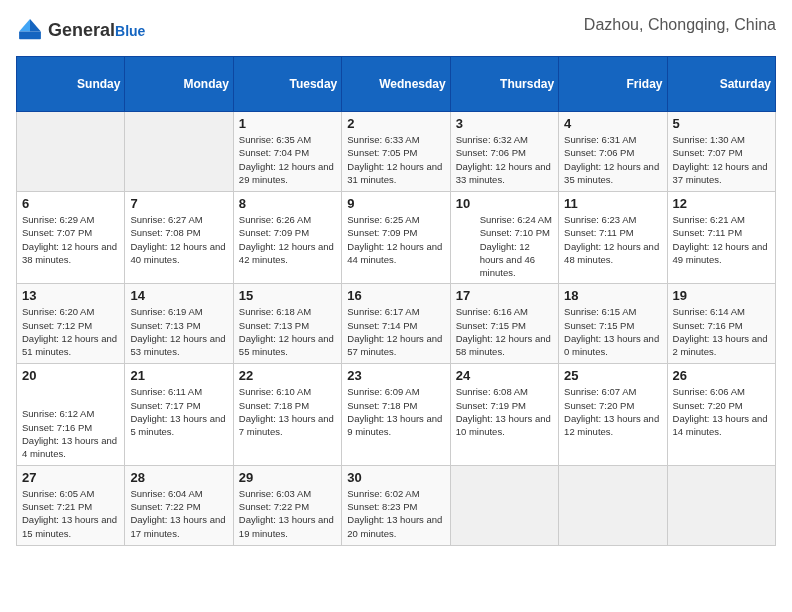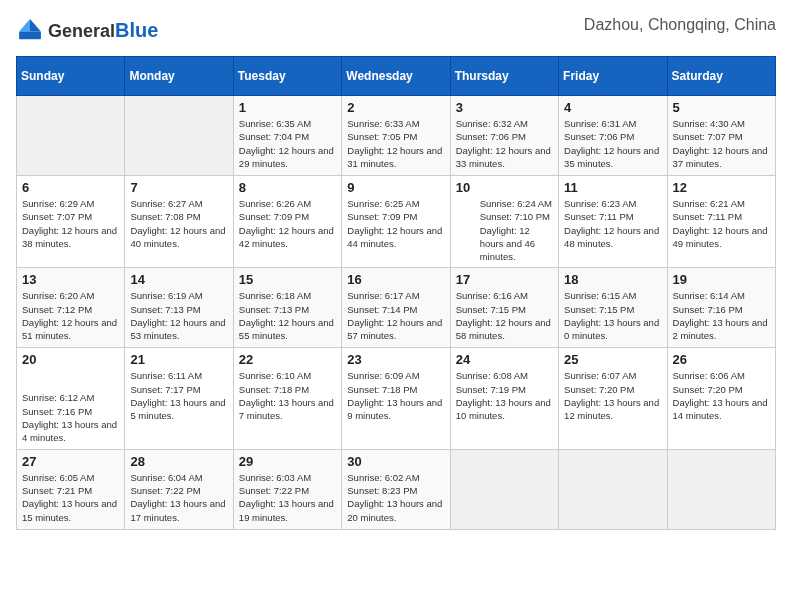--- a/index.html
+++ b/index.html
@@ -20,21 +20,21 @@
       display: flex;
       align-items: center;
       gap: 4px;
     }
     .logo-text-general {
       font-size: 18px;
       font-weight: bold;
       color: #333;
     }
     .logo-text-blue {
-      font-size: 20px;
+      font-size: 14px;
       font-weight: bold;
       color: #1565c0;
     }
     .logo-icon {
       width: 28px;
       height: 28px;
     }
     .title-block {
       text-align: right;
     }
@@ -51,22 +51,22 @@
     table {
       width: 100%;
       border-collapse: collapse;
       table-layout: fixed;
     }
     thead tr th {
       background-color: #1565c0;
       color: #fff;
       font-size: 12px;
       font-weight: bold;
-      padding: 12px 4px;
-      text-align: left;
+      padding: 20px 4px;
+      text-align: right;
       border: 1px solid #0d47a1;
     }
     tbody tr td {
       border: 1px solid #ccc;
       vertical-align: top;
       padding: 4px 5px;
       font-size: 10px;
       color: #333;
       height: 80px;
       background: #fff;
@@ -144,21 +144,21 @@
 Daylight: 12 hours and 33 minutes.</div>
         </td>
         <td>
           <span class="day-number">4</span>
           <div class="cell-info" style="white-space: pre-line;">Sunrise: 6:31 AM
 Sunset: 7:06 PM
 Daylight: 12 hours and 35 minutes.</div>
         </td>
         <td>
           <span class="day-number">5</span>
-          <div class="cell-info" style="white-space: pre-line;">Sunrise: 4:30 AM
+          <div class="cell-info" style="white-space: pre-line;">Sunrise: 1:30 AM
 Sunset: 7:07 PM
 Daylight: 12 hours and 37 minutes.</div>
         </td>
       </tr>
       <tr>
         <td>
           <span class="day-number">6</span>
           <div class="cell-info" style="white-space: pre-line;">Sunrise: 6:29 AM
 Sunset: 7:07 PM
 Daylight: 12 hours and 38 minutes.</div>

